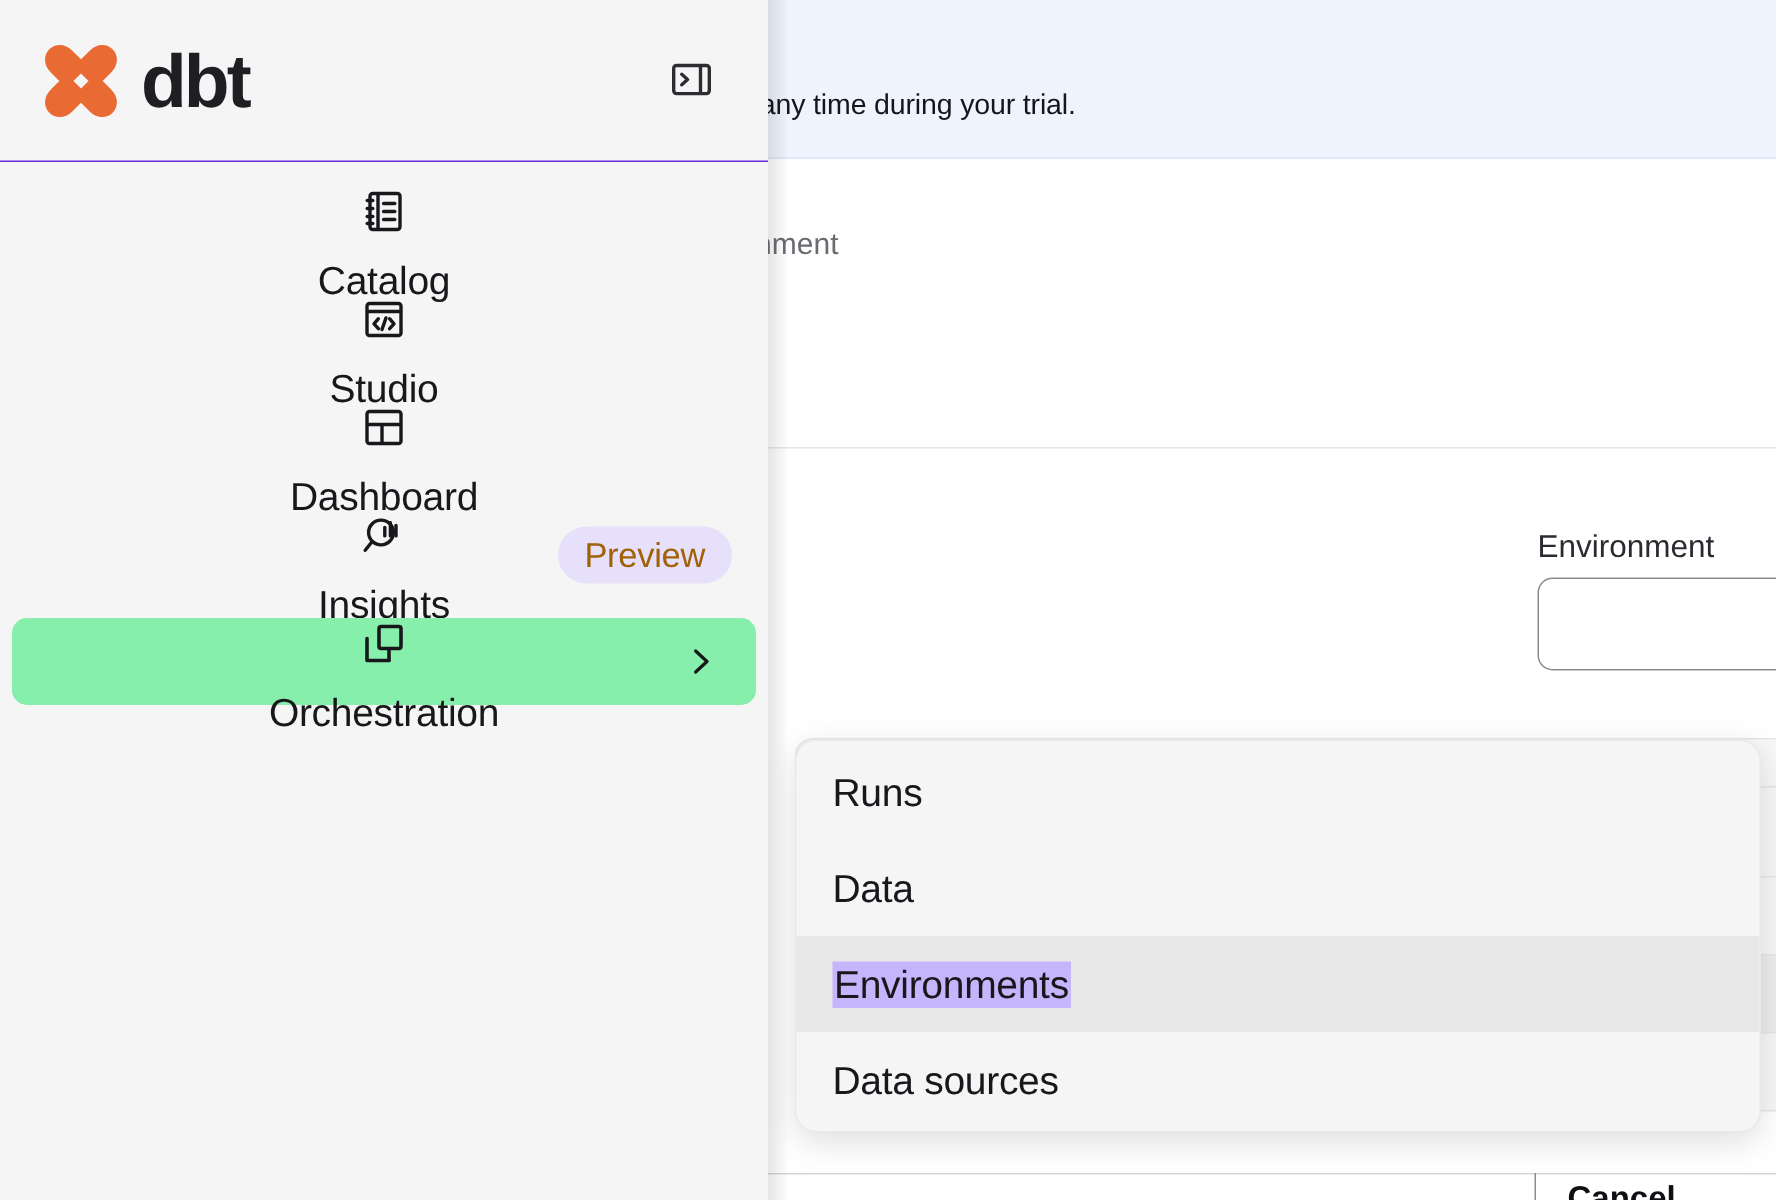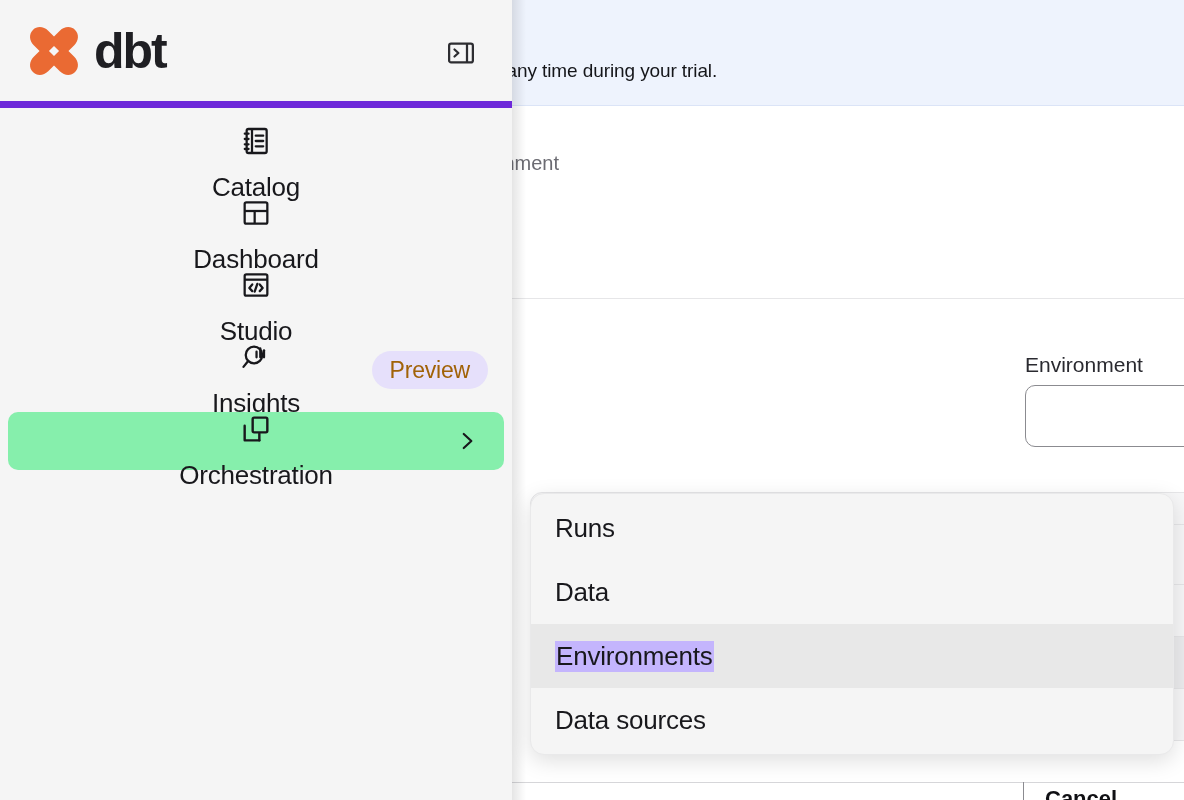--- a/index.html
+++ b/index.html
@@ -199,21 +199,21 @@
     position: absolute;
     left: 512px; top: 0;
     width: 14px; height: 800px;
     background: linear-gradient(to right, rgba(0,0,0,0.10), rgba(0,0,0,0));
     pointer-events: none;
   }
 
   .sidebar-header {
     position: relative;
     height: 108px;
-    border-bottom: 7px solid #6d28d9;
+    border-bottom: 1px solid #6d28d9;
     display: flex;
     align-items: center;
     padding: 0 24px 0 24px;
   }
   .brand {
     display: flex;
     align-items: center;
     gap: 10px;
   }
   .brand-mark { width: 60px; height: 60px; display: block; }
@@ -386,38 +386,38 @@
             <line x1="11.8" y1="16" x2="17.4" y2="16" stroke-linecap="round"></line>
           </svg>
         </span>
         <span class="nav-label">Catalog</span>
       </div>
 
       <div class="nav-item">
         <span class="nav-icon">
           <svg width="32" height="32" viewBox="0 0 24 24" fill="none" stroke="#18181c" stroke-width="1.7">
             <rect x="3.5" y="4" width="17" height="16" rx="1.3"></rect>
-            <line x1="3.5" y1="10.5" x2="20.5" y2="10.5"></line>
-            <line x1="11" y1="10.5" x2="11" y2="20"></line>
-          </svg>
-        </span>
-        <span class="nav-label">Dashboard</span>
+            <line x1="3.5" y1="8" x2="20.5" y2="8"></line>
+            <polyline points="9.2,11.6 7,14.2 9.2,16.6" stroke-linecap="round" stroke-linejoin="round"></polyline>
+            <polyline points="14.8,11.6 17,14.2 14.8,16.6" stroke-linecap="round" stroke-linejoin="round"></polyline>
+            <line x1="13" y1="11.2" x2="11" y2="17" stroke-linecap="round"></line>
+          </svg>
+        </span>
+        <span class="nav-label">Studio</span>
       </div>
 
       <div class="nav-item">
         <span class="nav-icon">
           <svg width="32" height="32" viewBox="0 0 24 24" fill="none" stroke="#18181c" stroke-width="1.7">
             <rect x="3.5" y="4" width="17" height="16" rx="1.3"></rect>
-            <line x1="3.5" y1="8" x2="20.5" y2="8"></line>
-            <polyline points="9.2,11.6 7,14.2 9.2,16.6" stroke-linecap="round" stroke-linejoin="round"></polyline>
-            <polyline points="14.8,11.6 17,14.2 14.8,16.6" stroke-linecap="round" stroke-linejoin="round"></polyline>
-            <line x1="13" y1="11.2" x2="11" y2="17" stroke-linecap="round"></line>
-          </svg>
-        </span>
-        <span class="nav-label">Studio</span>
+            <line x1="3.5" y1="10.5" x2="20.5" y2="10.5"></line>
+            <line x1="11" y1="10.5" x2="11" y2="20"></line>
+          </svg>
+        </span>
+        <span class="nav-label">Dashboard</span>
       </div>
 
 
       <div class="nav-item">
         <span class="nav-icon">
           <svg width="32" height="32" viewBox="0 0 24 24" fill="none" stroke="#18181c" stroke-width="1.7">
             <circle cx="10.5" cy="10.5" r="6.2"></circle>
             <line x1="6.1" y1="15" x2="2.6" y2="19.4" stroke-linecap="round"></line>
             <line x1="12.4" y1="12.2" x2="12.4" y2="8" stroke-linecap="round"></line>
             <line x1="15.2" y1="12.2" x2="15.2" y2="5.6" stroke-linecap="round"></line>

